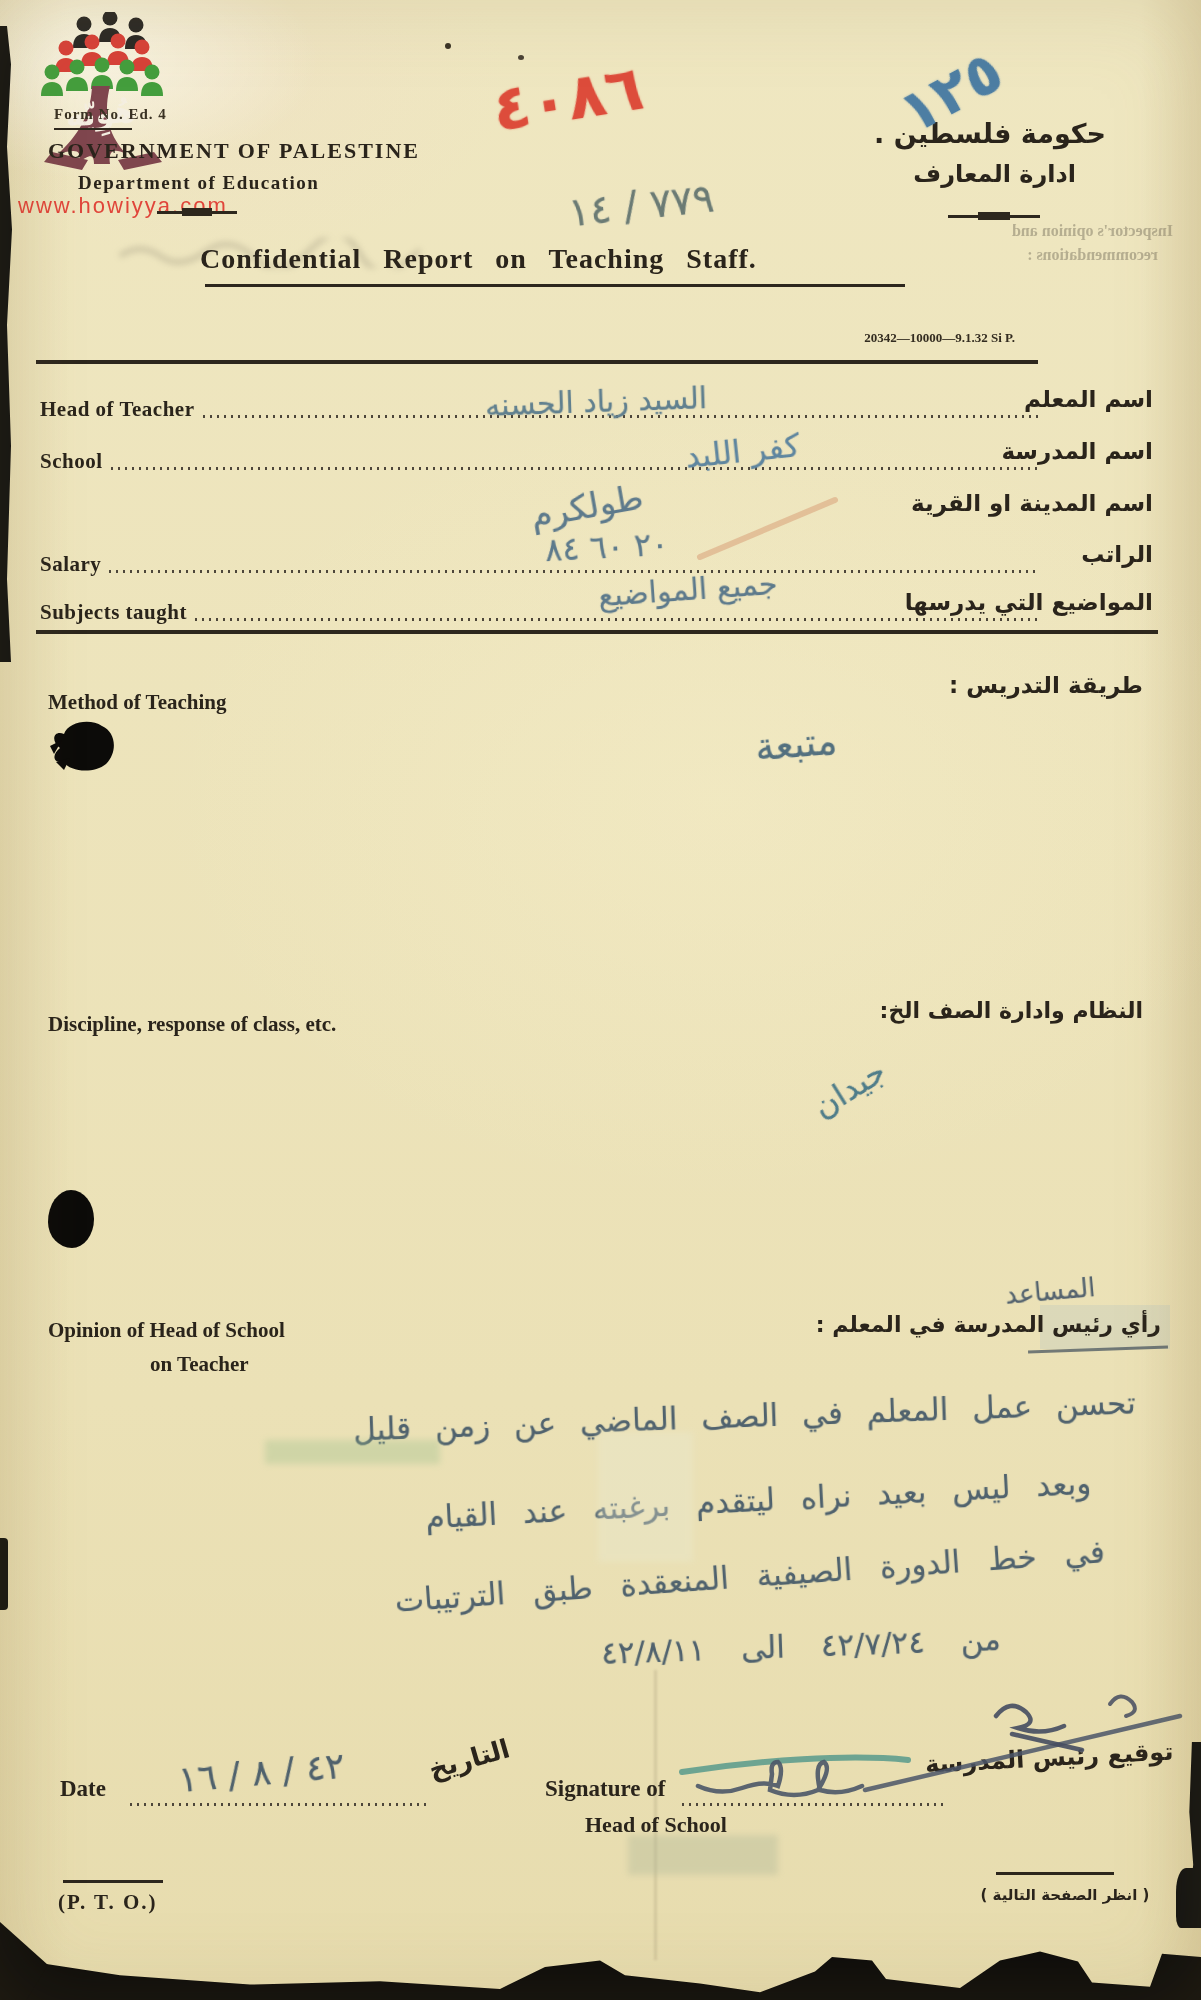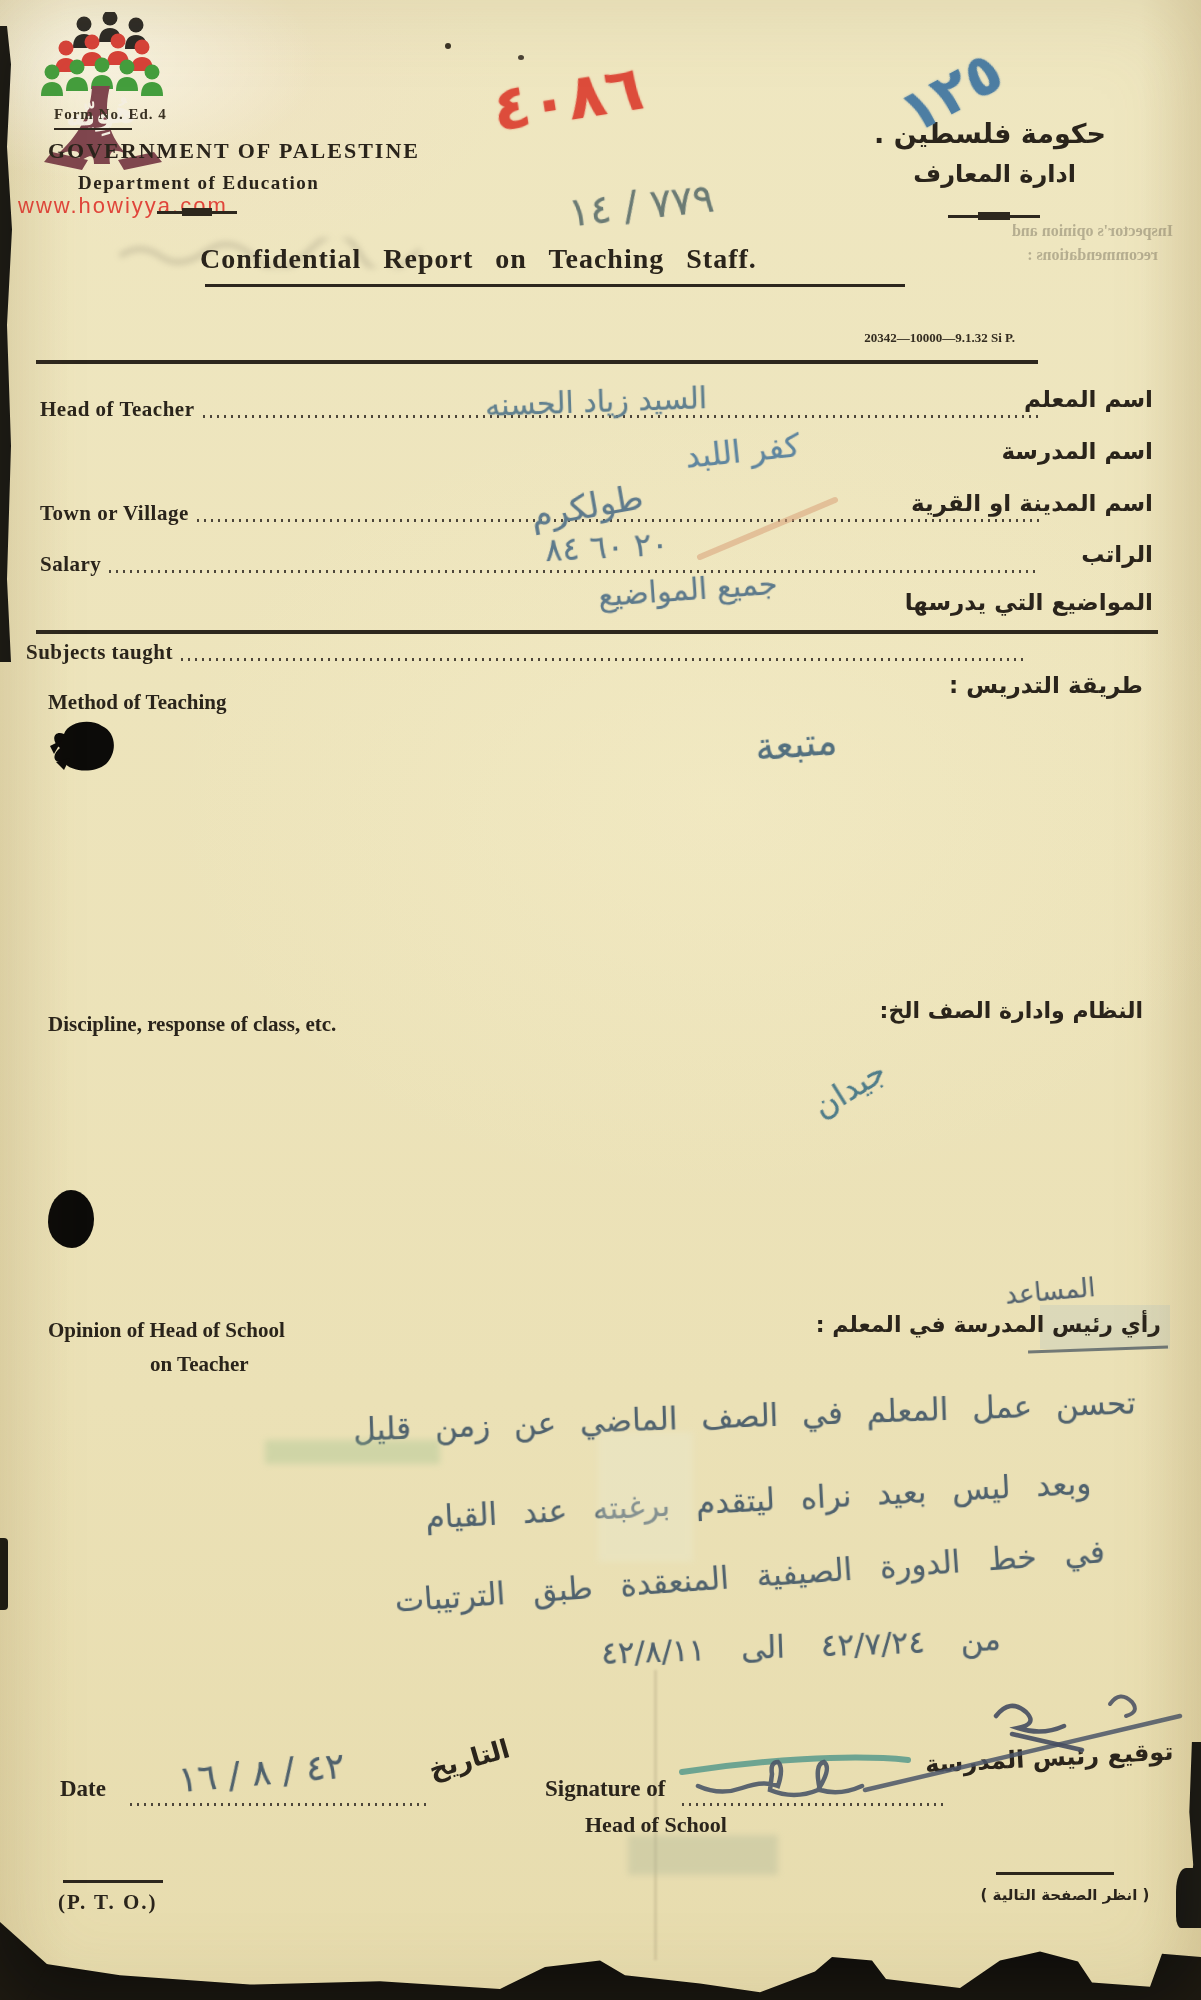--- a/index.html
+++ b/index.html
@@ -113,29 +113,29 @@
   <div class="abs rule" style="left:205px;top:284px;width:700px;height:3px;"></div>
   <div class="abs" style="left:700px;top:330px;width:315px;text-align:right;font-family:'Liberation Serif',serif;font-weight:bold;font-size:13px;color:#332c20;">20342—10000—9.1.32 Si P.</div>
 
   <div class="abs rule" style="left:36px;top:360px;width:1002px;height:4px;"></div>
   <div class="abs rule" style="left:36px;top:630px;width:1122px;height:4px;"></div>
 
   <div class="abs row" style="left:40px;top:394px;width:1000px;height:26px;">
     <span class="eng lbl">Head of Teacher</span>
     <span class="dotline fill"></span>
   </div>
-  <div class="abs row" style="left:40px;top:498px;width:1000px;height:26px;">
-    <span class="eng lbl">Town or Village</span>
+  <div class="abs row" style="left:40px;top:446px;width:1000px;height:26px;">
+    <span class="eng lbl">School</span>
     <span class="dotline fill"></span>
   </div>
   <div class="abs row" style="left:40px;top:549px;width:1000px;height:26px;">
     <span class="eng lbl">Salary</span>
     <span class="dotline fill"></span>
   </div>
-  <div class="abs row" style="left:26px;top:597px;width:1000px;height:26px;margin-top:40px;">
+  <div class="abs row" style="left:40px;top:597px;width:1000px;height:26px;">
     <span class="eng lbl">Subjects taught</span>
     <span class="dotline fill"></span>
   </div>
 
   <div class="abs ar" style="right:48px;top:386px;font-size:23px;font-weight:bold;">اسم المعلم</div>
   <div class="abs ar" style="right:48px;top:438px;font-size:23px;font-weight:bold;">اسم المدرسة</div>
   <div class="abs ar" style="right:48px;top:490px;font-size:23px;font-weight:bold;">اسم المدينة او القرية</div>
   <div class="abs ar" style="right:48px;top:541px;font-size:23px;font-weight:bold;">الراتب</div>
   <div class="abs ar" style="right:48px;top:589px;font-size:23px;font-weight:bold;">المواضيع التي يدرسها</div>
 

